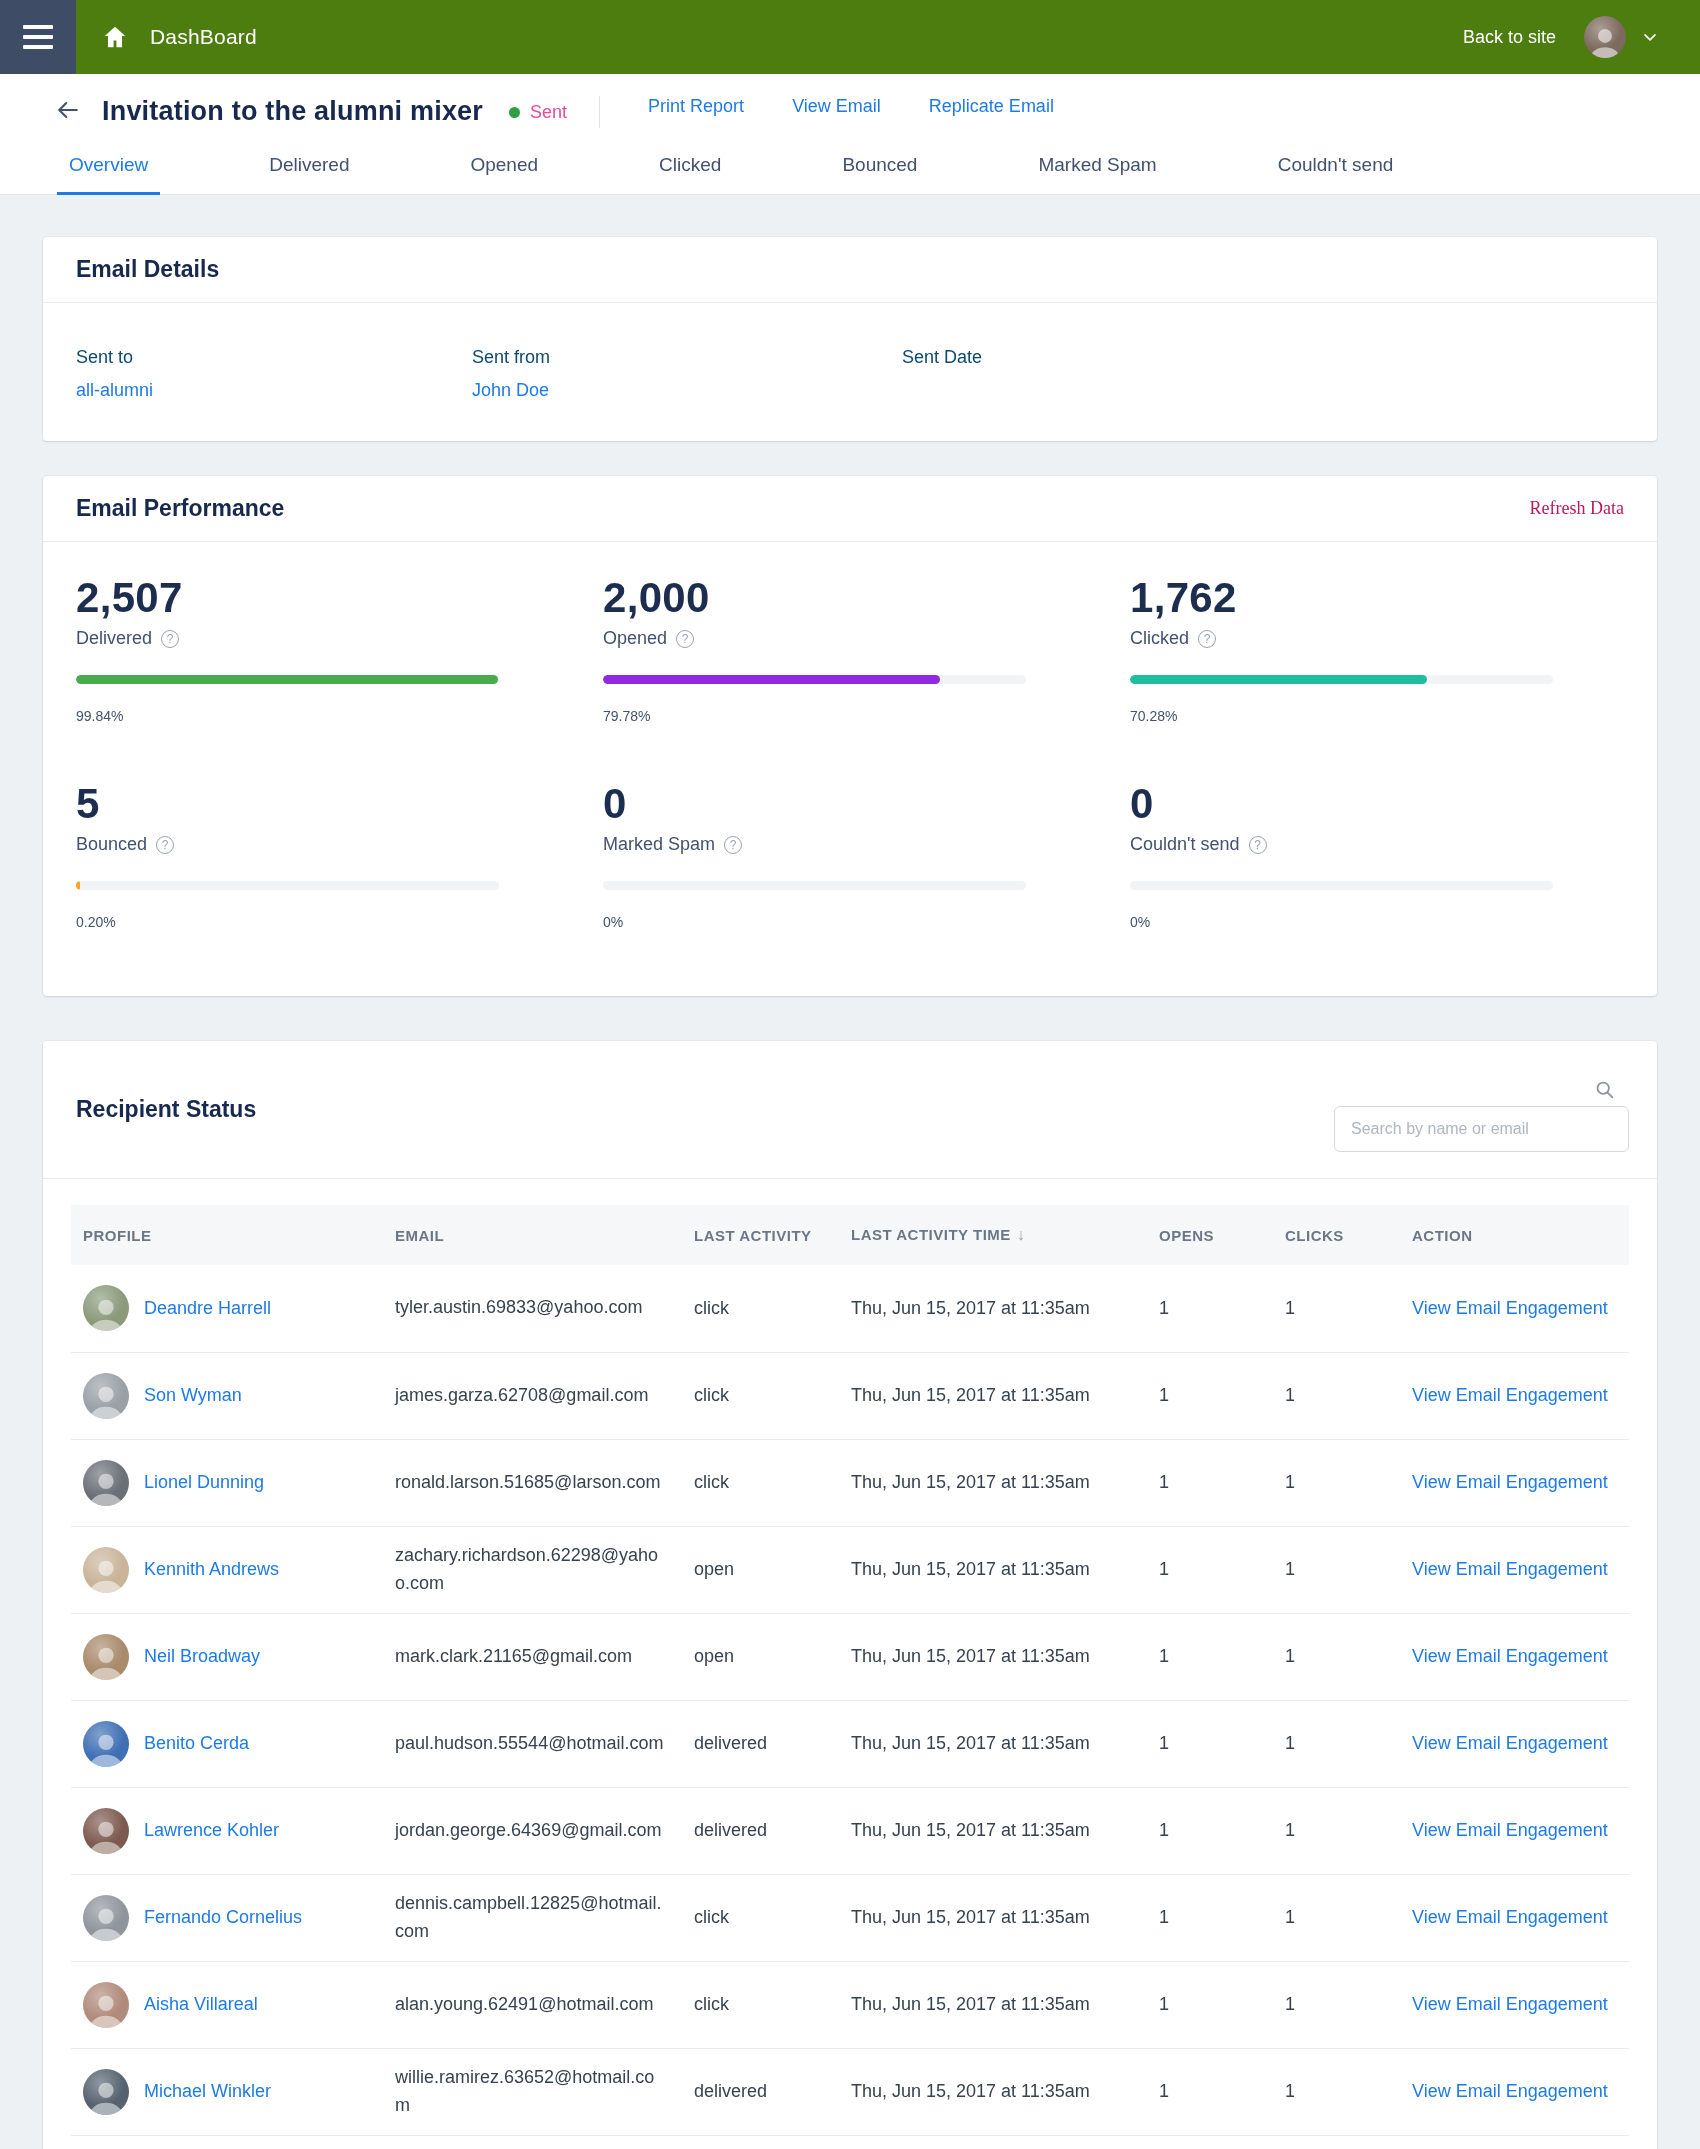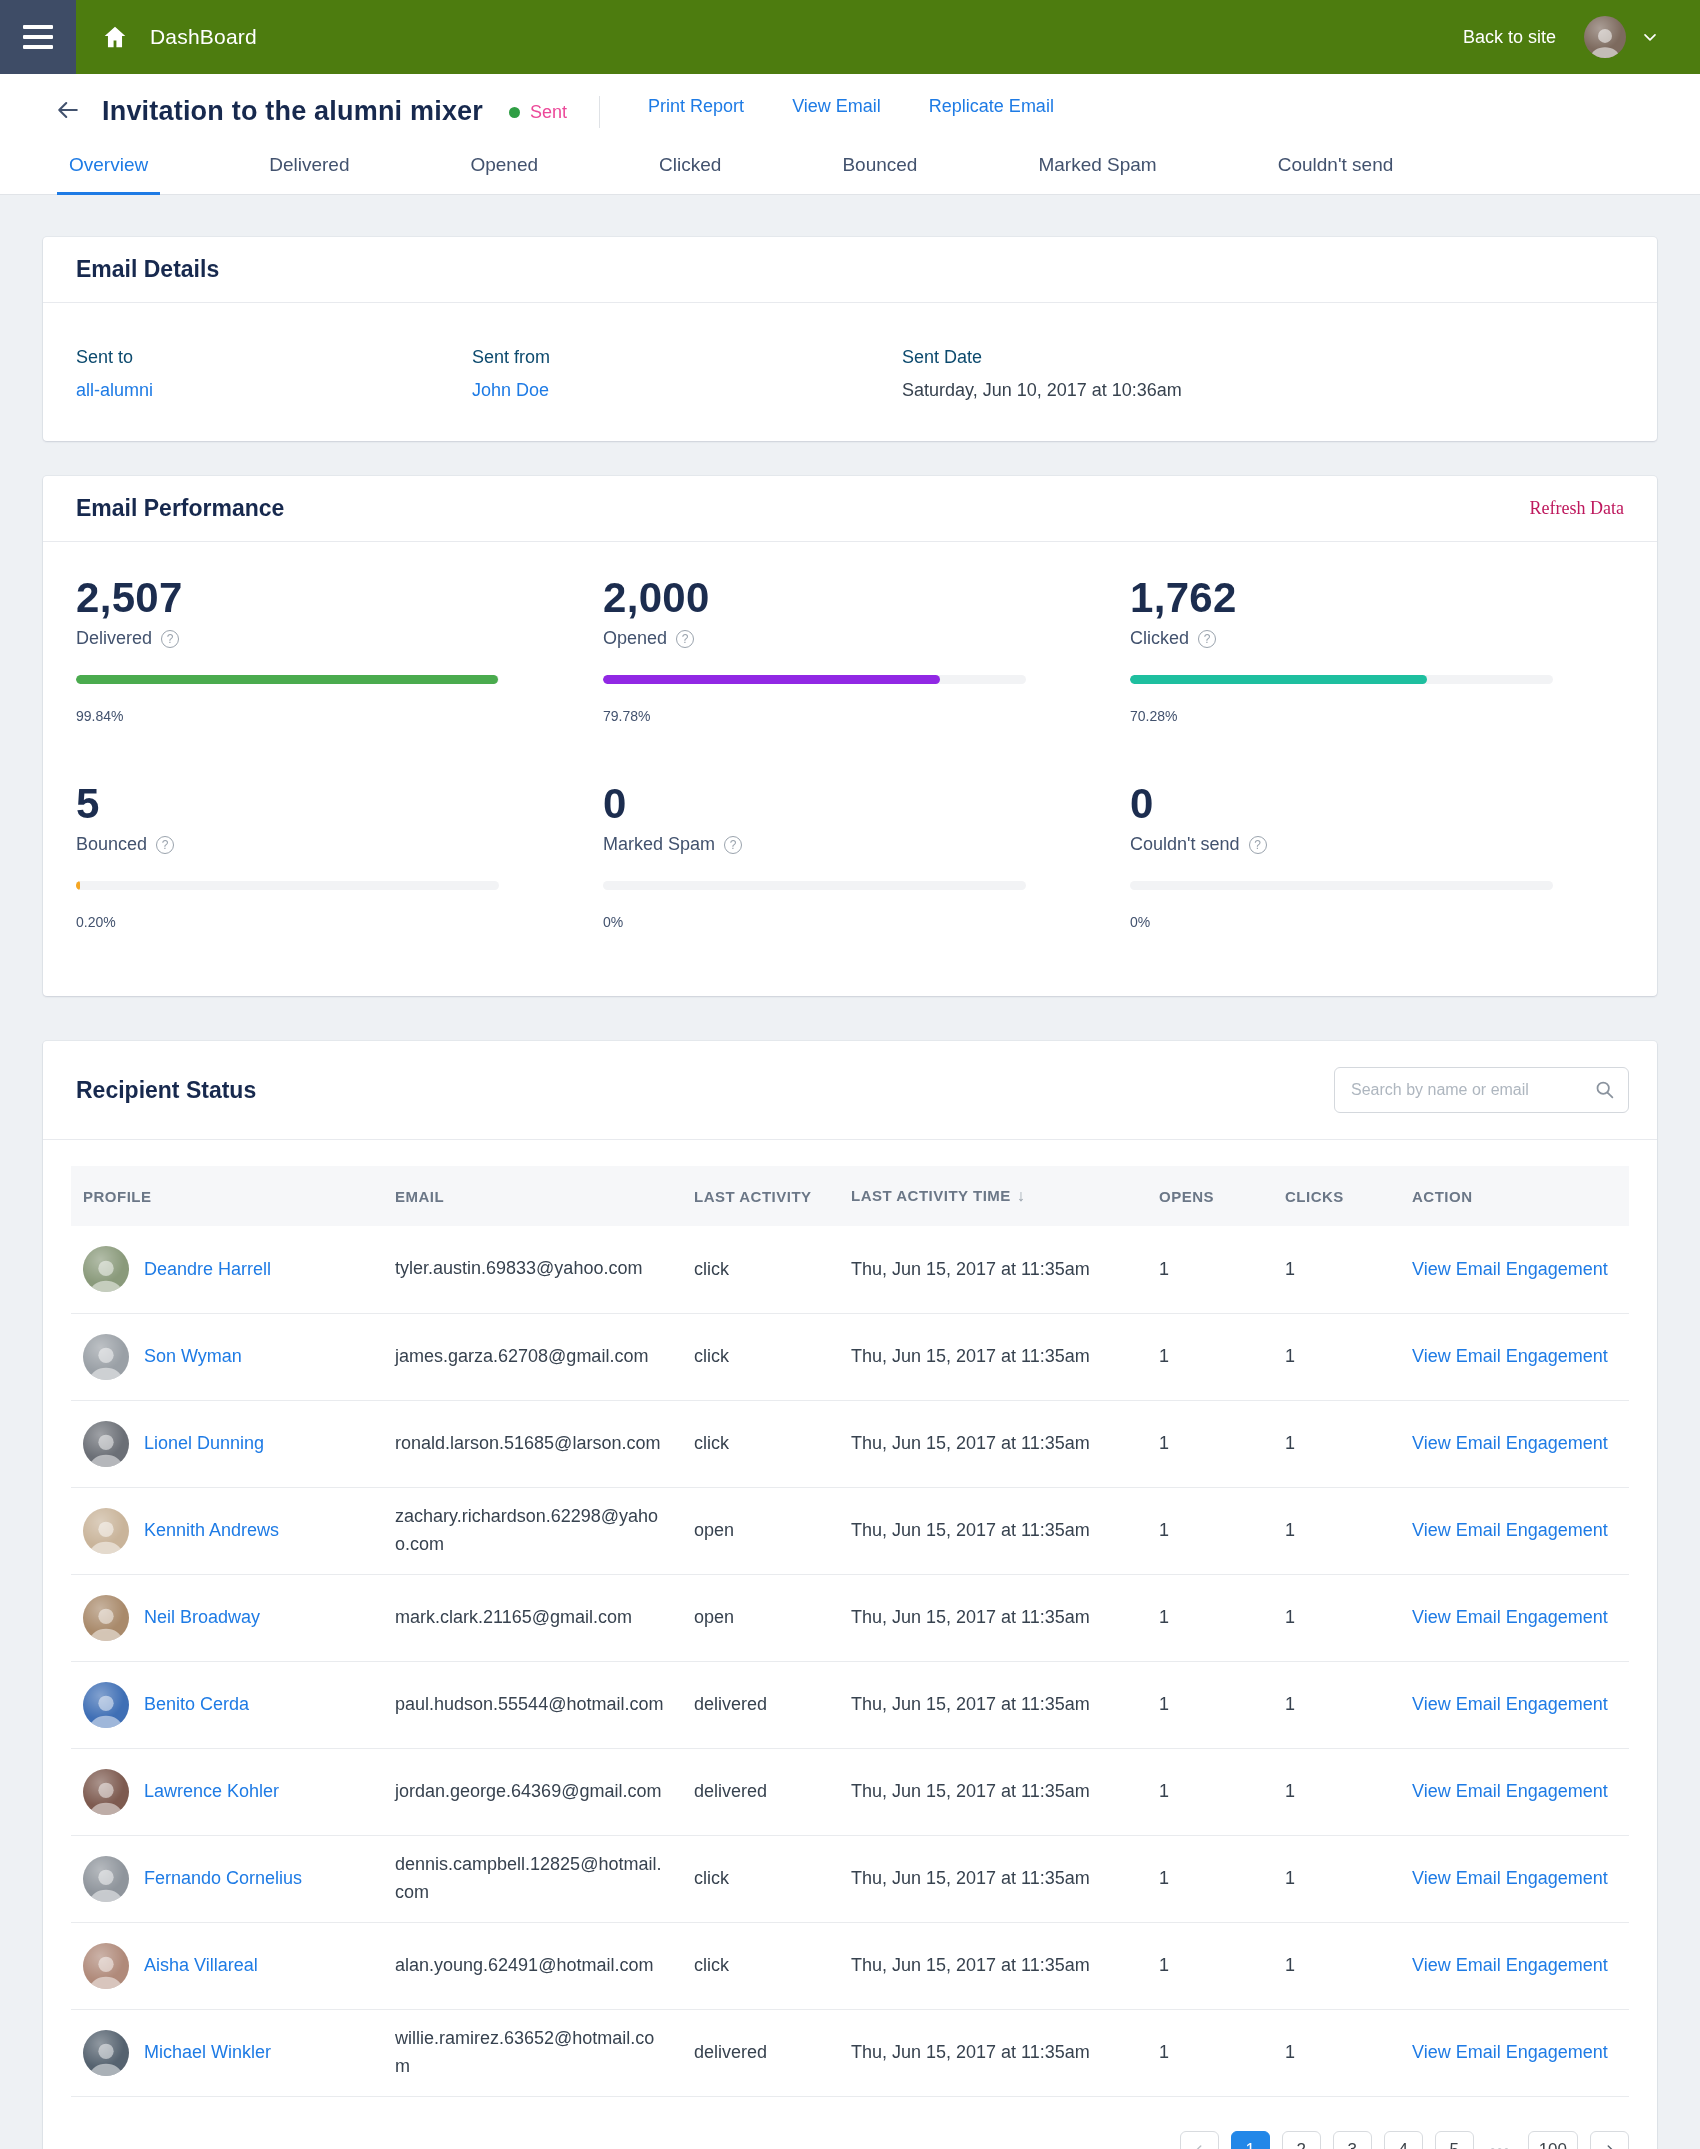--- a/index.html
+++ b/index.html
@@ -85,20 +85,21 @@
   .metric-percent { font-size: 14px; color: #42526e; margin-top: 24px; }
 
   
   .recip-card { margin-top: 45px; padding-bottom: 26px; }
   .recip-head { padding: 26px 28px 26px 33px; border-bottom: 1px solid #e8eaee; }
   .search-wrap { position: relative; }
   .search-input {
     width: 295px; height: 46px; border: 1px solid #d4d8dd; border-radius: 6px;
     padding: 0 44px 0 16px; font-size: 16px; color: #37424f; outline: none;
     font-family: "Liberation Sans", sans-serif;
+    margin-top: 39px;
   }
   .search-input::placeholder { color: #aeb6bf; }
   .search-icon { position: absolute; right: 14px; top: 12px; cursor: pointer; }
 
   .table-wrap { padding: 26px 28px 0; }
   table { border-collapse: collapse; width: 100%; table-layout: fixed; }
   thead tr { background: #f6f7f9; }
   th {
     text-align: left; font-size: 15px; font-weight: 700; color: #6b7787;
     letter-spacing: 0.5px; height: 60px; padding: 0 10px 0 12px; text-transform: uppercase;
@@ -207,21 +208,20 @@
         <div class="field-value linkval">all-alumni</div>
       </div>
 
       <div>
         <div class="field-label">Sent from</div>
         <div class="field-value linkval">John Doe</div>
       </div>
 
       <div>
         <div class="field-label">Sent Date</div>
-        <div class="field-value">Saturday, Jun 10, 2017 at 10:36am</div>
       </div>
     </div>
 </div>
 
 <div class="card perf-card">
   <div class="card-head">
     <span class="card-title">Email Performance</span>
     <span class="link" style="font-size:18px;">Refresh Data</span>
   </div>
   <div class="perf-body">

